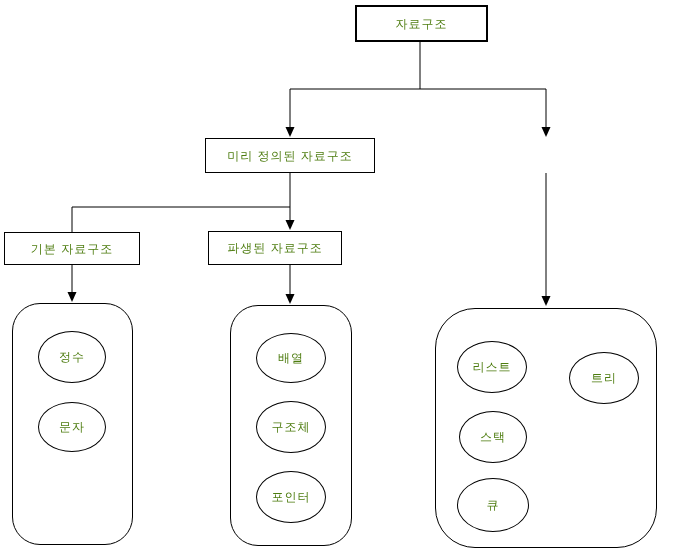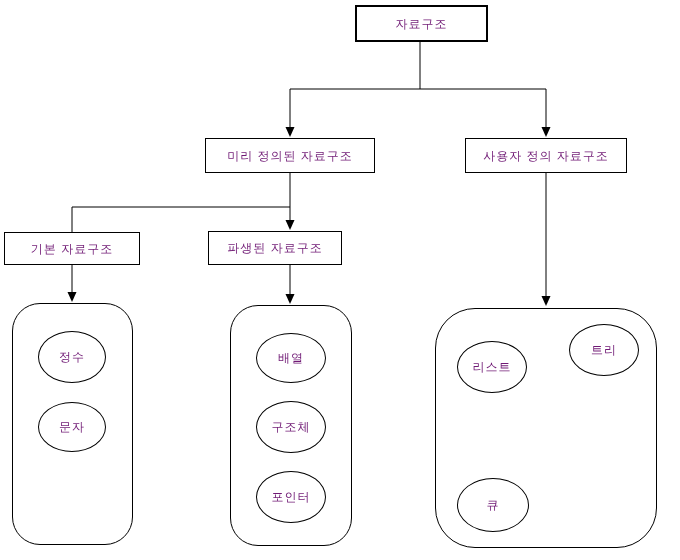--- a/index.html
+++ b/index.html
@@ -1,21 +1,21 @@
 <!DOCTYPE html>
 <html><head>
 <meta charset="utf-8">
 <style>
   html, body { margin:0; padding:0; background:#ffffff; }
   .canvas {
     position:relative;
     width:680px; height:560px;
     background:#ffffff;
     font-family:"Liberation Sans", sans-serif;
-    color:#701a75;
+    color:#4d7c0f;
     overflow:hidden;
   }
   .connectors {
     position:absolute; left:0; top:0;
     width:680px; height:560px;
     pointer-events:none;
   }
   .box {
     position:absolute;
     box-sizing:border-box;
@@ -56,21 +56,21 @@
   #group-user    { left:435px; top:308px; width:222px; height:240px; border-radius:40px; }
 
   
   #node-integer   { left:38px;  top:331px; width:68px; height:52px; }
   #node-character { left:38px;  top:402px; width:68px; height:50px; }
   #node-real      { left:38px;  top:469px; width:68px; height:52px; }
   #node-array     { left:256px; top:333px; width:70px; height:50px; }
   #node-struct    { left:256px; top:401px; width:70px; height:52px; }
   #node-pointer   { left:256px; top:471px; width:70px; height:52px; }
   #node-list      { left:457px; top:341px; width:70px; height:52px; }
-  #node-tree      { left:569px; top:324px; width:70px; height:52px; }
+  #node-tree      { left:569px; top:352px; width:70px; height:52px; }
   #node-stack     { left:459px; top:411px; width:68px; height:52px; }
   #node-graph     { left:570px; top:411px; width:72px; height:52px; }
   #node-queue     { left:457px; top:478px; width:72px; height:54px; }
 
   .connectors path    { stroke:#000000; fill:none; stroke-width:1; }
   .connectors polygon { fill:#000000; stroke:none; }
 </style>
 </head>
 <body>
 
@@ -95,32 +95,32 @@
 
     <path d="M290,265 V295"></path>
     <polygon points="285.5,294 294.5,294 290,304"></polygon>
 
     <path d="M546,173 V297"></path>
     <polygon points="541.5,296 550.5,296 546,306"></polygon>
   </svg>
 
   <div class="box root" id="node-root">자료구조</div>
   <div class="box" id="node-predefined">미리 정의된 자료구조</div>
-  <div class="box" id="node-user-defined">사용자 정의 자료구조</div>
   <div class="box" id="node-basic">기본 자료구조</div>
   <div class="box" id="node-derived">파생된 자료구조</div>
 
   <div class="group" id="group-basic"></div>
   <div class="group" id="group-derived"></div>
   <div class="group" id="group-user"></div>
 
   <div class="ellipse" id="node-integer">정수</div>
   <div class="ellipse" id="node-character">문자</div>
 
   <div class="ellipse" id="node-array">배열</div>
   <div class="ellipse" id="node-struct">구조체</div>
   <div class="ellipse" id="node-pointer">포인터</div>
 
   <div class="ellipse" id="node-list">리스트</div>
   <div class="ellipse" id="node-tree">트리</div>
+  <div class="ellipse" id="node-stack">스택</div>
   <div class="ellipse" id="node-queue">큐</div>
 
 </div>
 
 </body></html>

